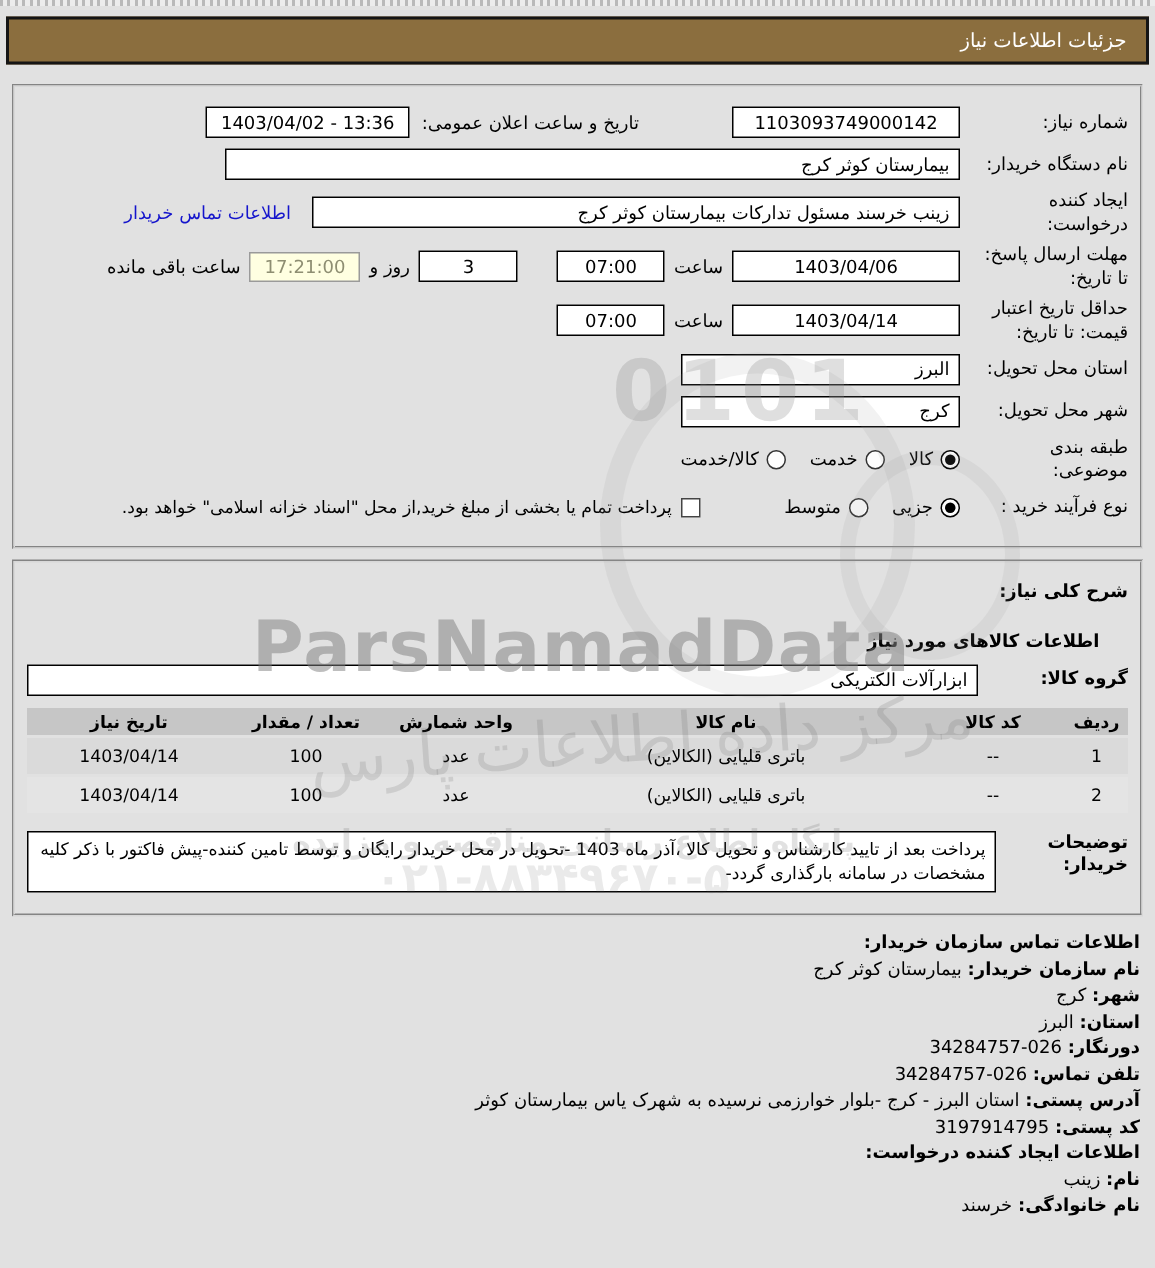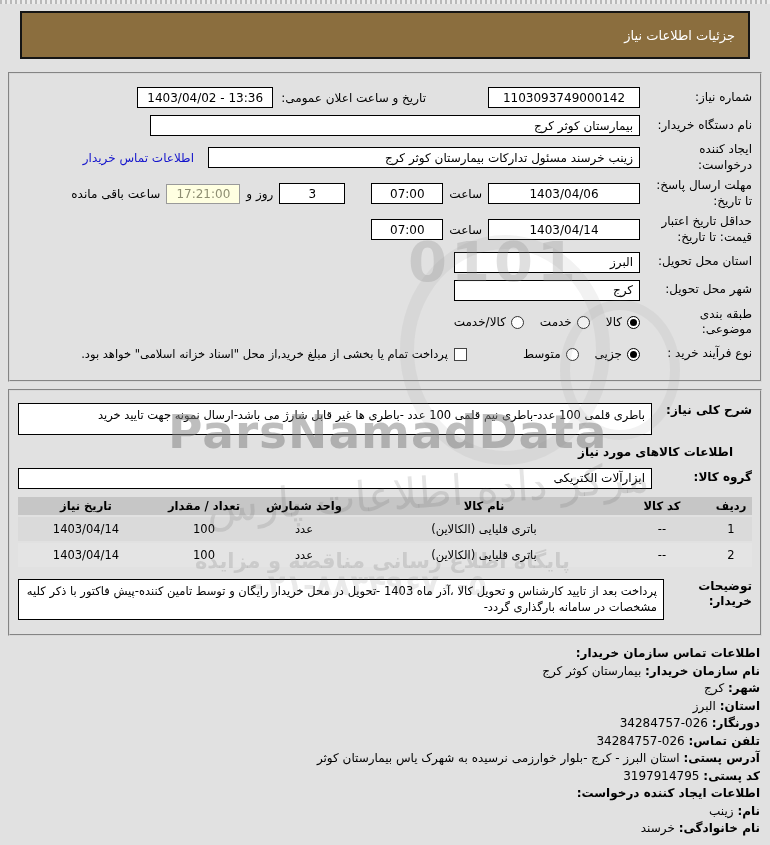--- a/index.html
+++ b/index.html
@@ -7,21 +7,21 @@
   body {
     width:770px; height:845px; position:relative; overflow:hidden;
     background:#e1e1e1; color:#000;
     font-family:"DejaVu Sans", sans-serif; font-size:12px; direction:rtl;
   }
   .top-strip {
     height:4px; width:100%;
     background:repeating-linear-gradient(90deg,#b9b9b9 0 2px,#ececec 2px 5px);
   }
   .titlebar {
-    margin:7px 20px 13px; height:48px; background:#8b6e3e;
+    margin:7px 4px 13px; height:32px; background:#8b6e3e;
     border:2px solid #151515; color:#fff;
     display:flex; align-items:center; padding:0 13px; font-size:13px;
   }
   .panel {
     margin:0 8px 7px; border:2px groove #d8d8d8; background:#e1e1e1;
     padding:7px 8px 9px; position:relative; z-index:1;
   }
   .frow { display:flex; align-items:center; margin:5px 0; min-height:23px; }
   .frow.top { align-items:flex-start; }
   .flabel { width:112px; flex:none; padding-left:8px; line-height:1.3; }
@@ -152,21 +152,20 @@
     <span class="optlabel">متوسط</span>
     <span class="checkbox" style="margin-right:40px"></span>
     <span style="font-size:11.5px">پرداخت تمام یا بخشی از مبلغ خرید,از محل "اسناد خزانه اسلامی" خواهد بود.</span>
   </div>
 </div>
 
 <div class="panel">
 
   <div class="frow top">
     <div class="flabel b" style="width:100px">شرح کلی نیاز:</div>
-    <div class="descbox">باطری قلمی 100 عدد-باطری نیم قلمی 100 عدد -باطری ها غیر قابل شارژ می باشد-ارسال نمونه جهت تایید خرید</div>
   </div>
 
   <div class="heading">اطلاعات کالاهای مورد نیاز</div>
 
   <div class="frow">
     <div class="flabel b" style="width:100px">گروه کالا:</div>
     <div class="ibox" style="flex:1">ابزارآلات الکتریکی</div>
   </div>
 
   <table class="goods">

